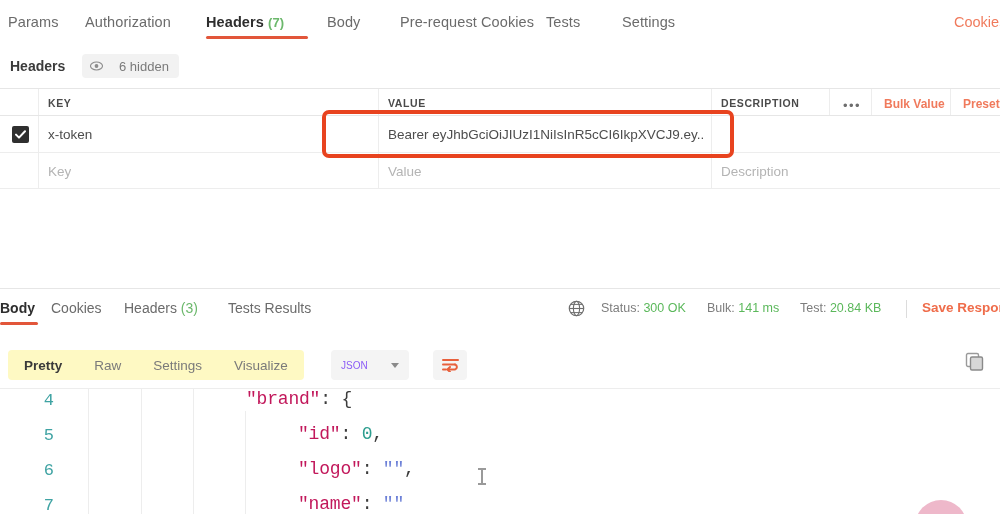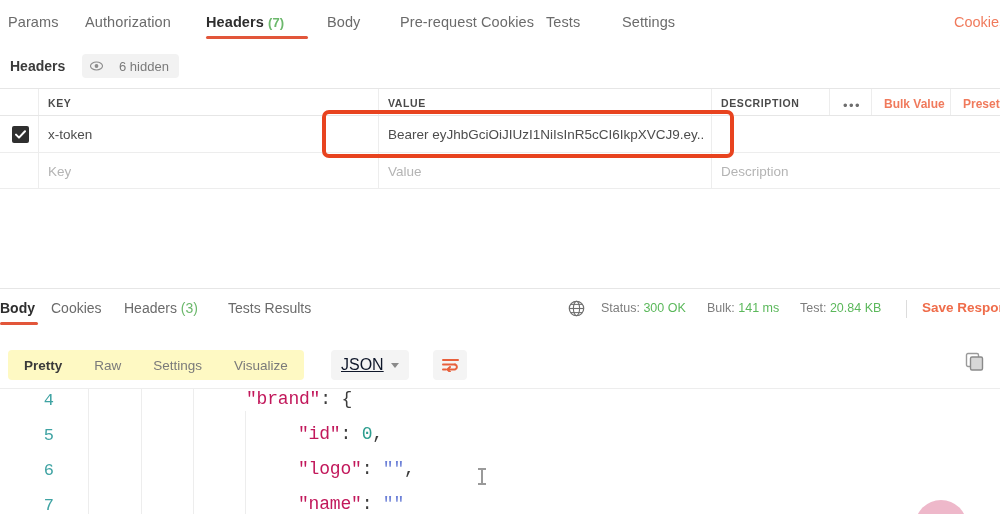--- a/index.html
+++ b/index.html
@@ -133,21 +133,21 @@
   .fmt-item {
     font-size: 13.5px; color: #7a7a7a; padding: 0 16px; cursor: pointer; white-space: nowrap;
   }
   .fmt-item.active { color: #3a3a3a; font-weight: 600; }
   .json-select {
     position: absolute; left: 323px; top: 0; height: 30px; width: 78px;
     background: #f4f4f4; border-radius: 4px;
     display: flex; align-items: center; justify-content: space-between;
     padding: 0 10px; cursor: pointer;
   }
-  .json-select .t { font-size: 16px; color: #0f172a; text-decoration: underline; }
+  .json-select .t { font-size: 10px; color: #8b5cf6; }
   .caret {
     width: 0; height: 0; border-left: 4.5px solid transparent;
     border-right: 4.5px solid transparent; border-top: 5px solid #8a8a8a;
   }
   .wrap-btn {
     position: absolute; left: 425px; top: 0; width: 34px; height: 30px;
     background: #f4f4f4; border-radius: 4px;
     display: flex; align-items: center; justify-content: center; cursor: pointer;
   }
   .copy-btn {

